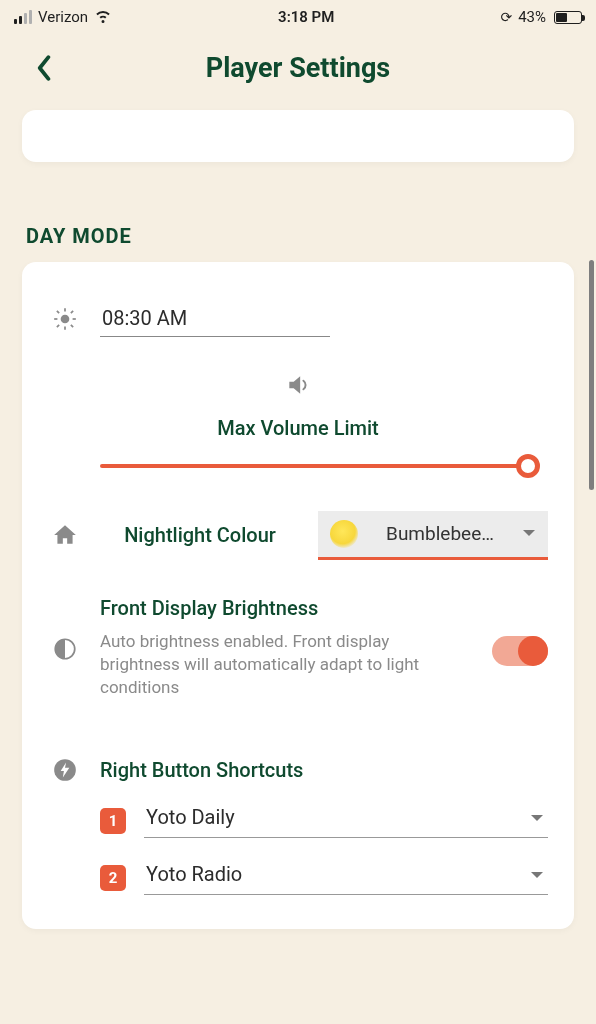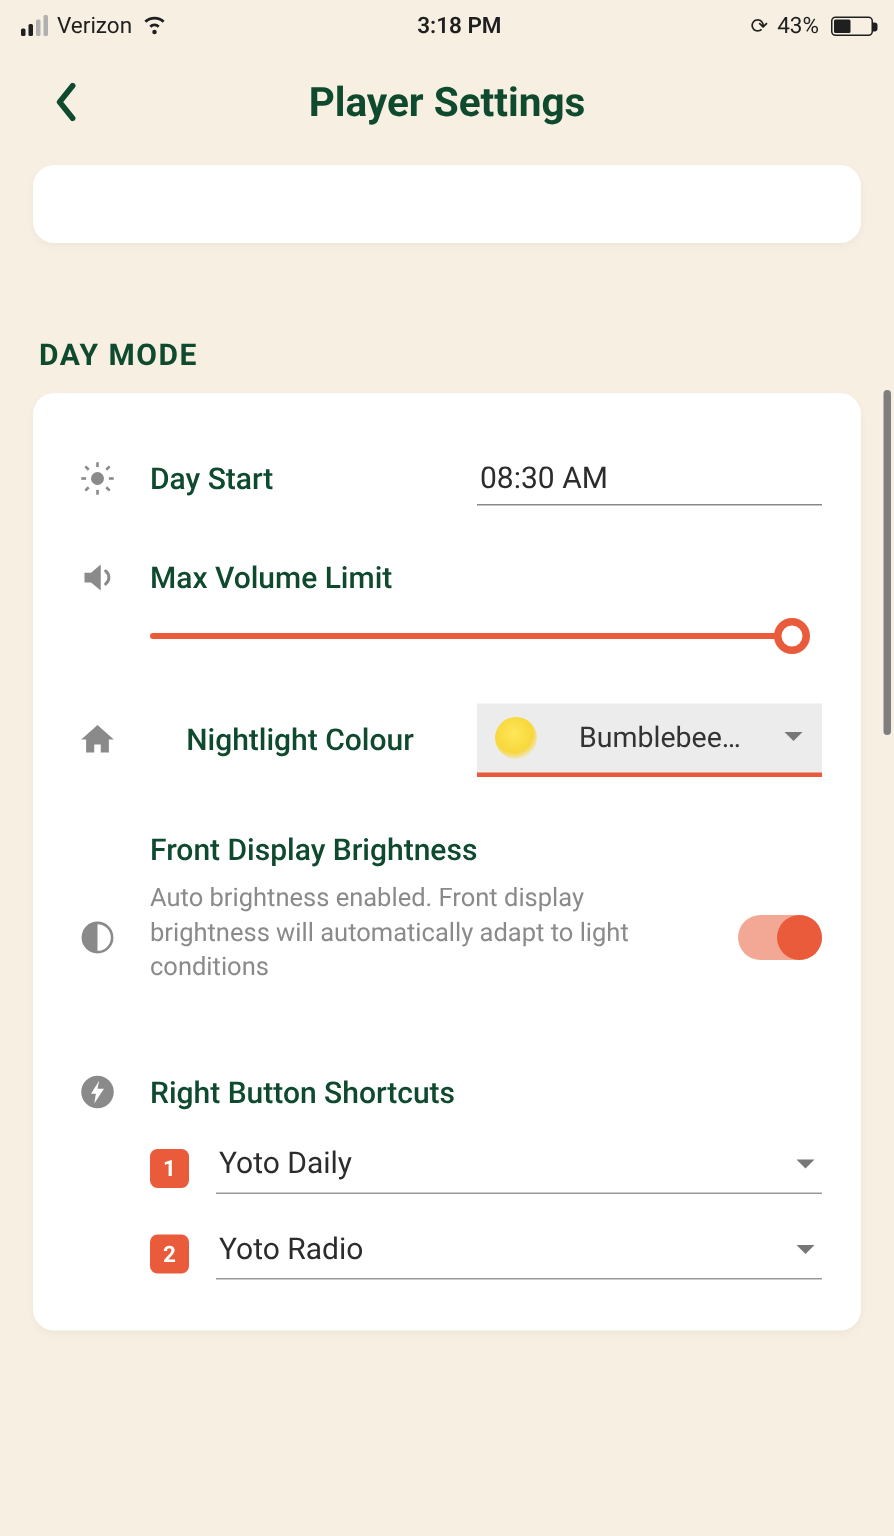--- a/index.html
+++ b/index.html
@@ -295,28 +295,27 @@
             <line x1="12" y1="19" x2="12" y2="22"></line>
             <line x1="2" y1="12" x2="5" y2="12"></line>
             <line x1="19" y1="12" x2="22" y2="12"></line>
             <line x1="4.5" y1="4.5" x2="6.6" y2="6.6"></line>
             <line x1="17.4" y1="17.4" x2="19.5" y2="19.5"></line>
             <line x1="4.5" y1="19.5" x2="6.6" y2="17.4"></line>
             <line x1="17.4" y1="6.6" x2="19.5" y2="4.5"></line>
           </g>
         </svg>
     </div>
-    <div class="label-col">Day Start</div>
     <div class="value-col">
       <div class="underline-field">08:30 AM</div>
     </div>
   </div>
 
   <div class="row tall" style="display:block; padding-top:20px; padding-bottom:20px;">
-    <div style="display:flex; align-items:center; gap:18px;">
+    <div style="display:flex; align-items:center; gap:18px;flex-direction:column;">
       <div class="icon-col">
         <svg viewBox="0 0 24 24">
             <path d="M4 9v6h4l6 5V4L8 9H4z"></path>
             <path d="M17 8c1.3 1 2 2.4 2 4s-.7 3-2 4" stroke="#8a8a8a" stroke-width="1.8" fill="none" stroke-linecap="round"></path>
           </svg>
       </div>
       <div class="label-col">Max Volume Limit</div>
     </div>
     <div style="padding-left:52px; padding-right:10px;">
       <div class="volume-track">
@@ -338,21 +337,21 @@
         <div class="select-text">Bumblebee…</div>
         <div class="select-caret">
           <svg viewBox="0 0 14 10">
               <path d="M1 1l6 6 6-6z"></path>
             </svg>
         </div>
       </div>
     </div>
   </div>
 
-  <div class="row tall" style="margin-top:22px;align-items:center;">
+  <div class="row tall" style="margin-top:22px;">
     <div class="icon-col" style="margin-top:40px;">
       <svg viewBox="0 0 24 24">
           <circle cx="12" cy="12" r="9" fill="none" stroke="#8a8a8a" stroke-width="1.6"></circle>
           <path d="M12 3a9 9 0 0 0 0 18z" fill="#8a8a8a"></path>
         </svg>
     </div>
     <div class="label-col" style="padding-right:10px;">
       <div>Front Display Brightness</div>
       <div class="subtext">Auto brightness enabled. Front display brightness will automatically adapt to light conditions</div>
     </div>

